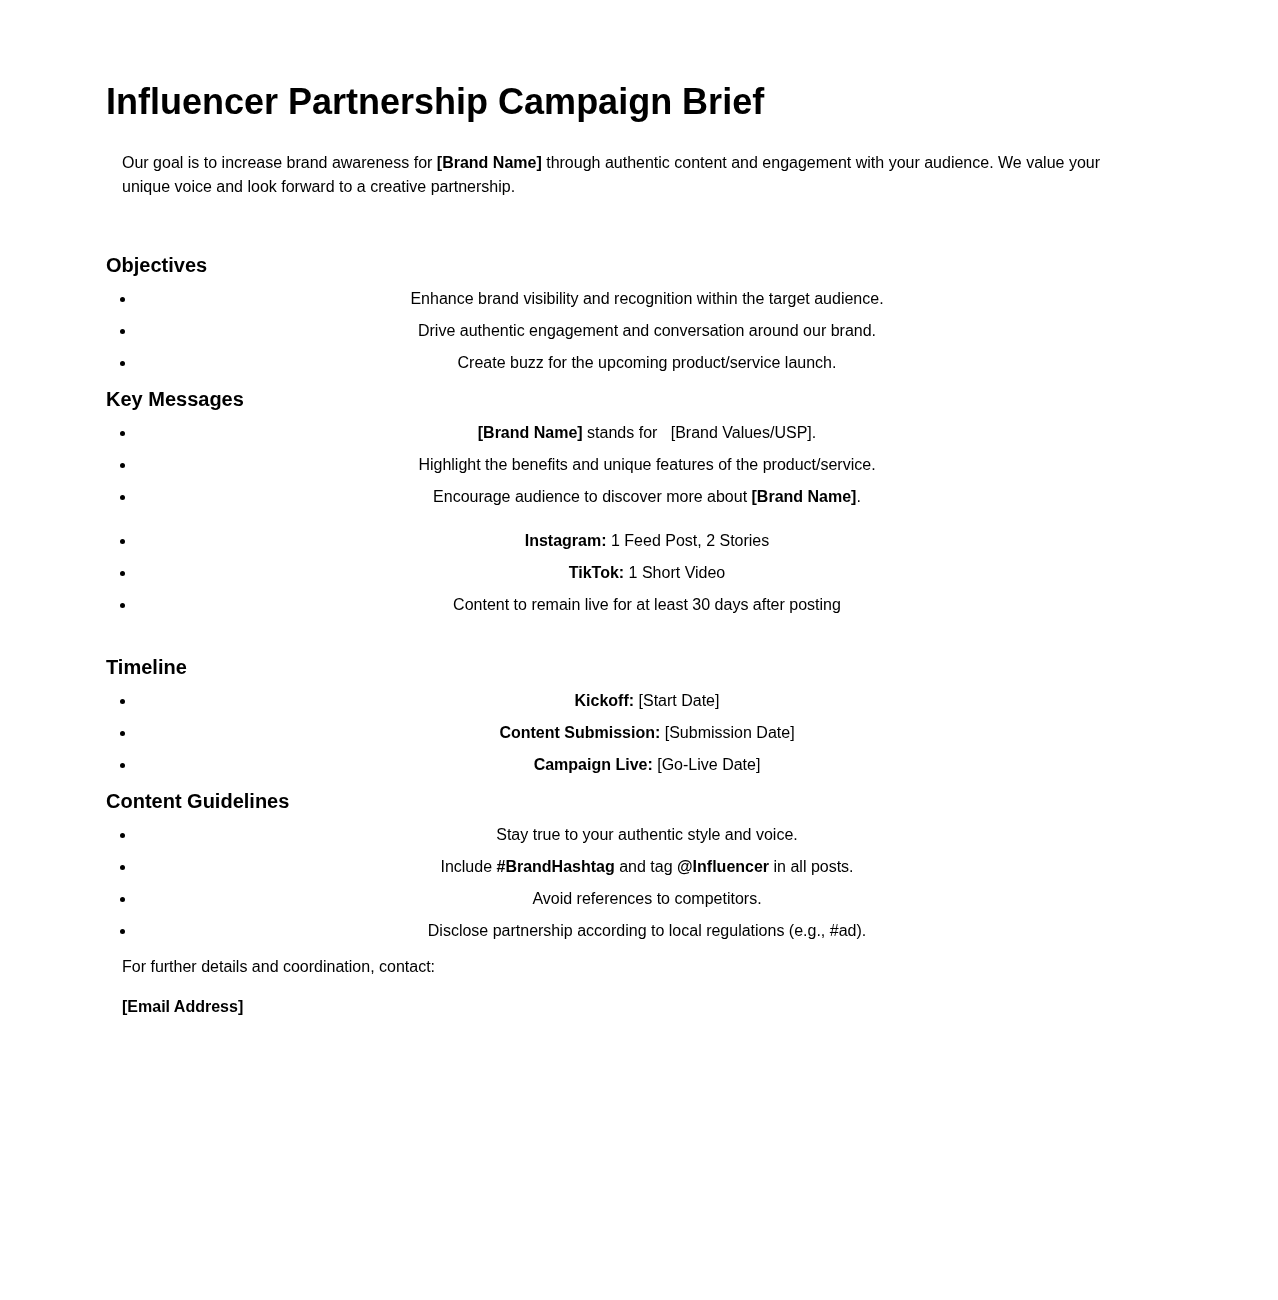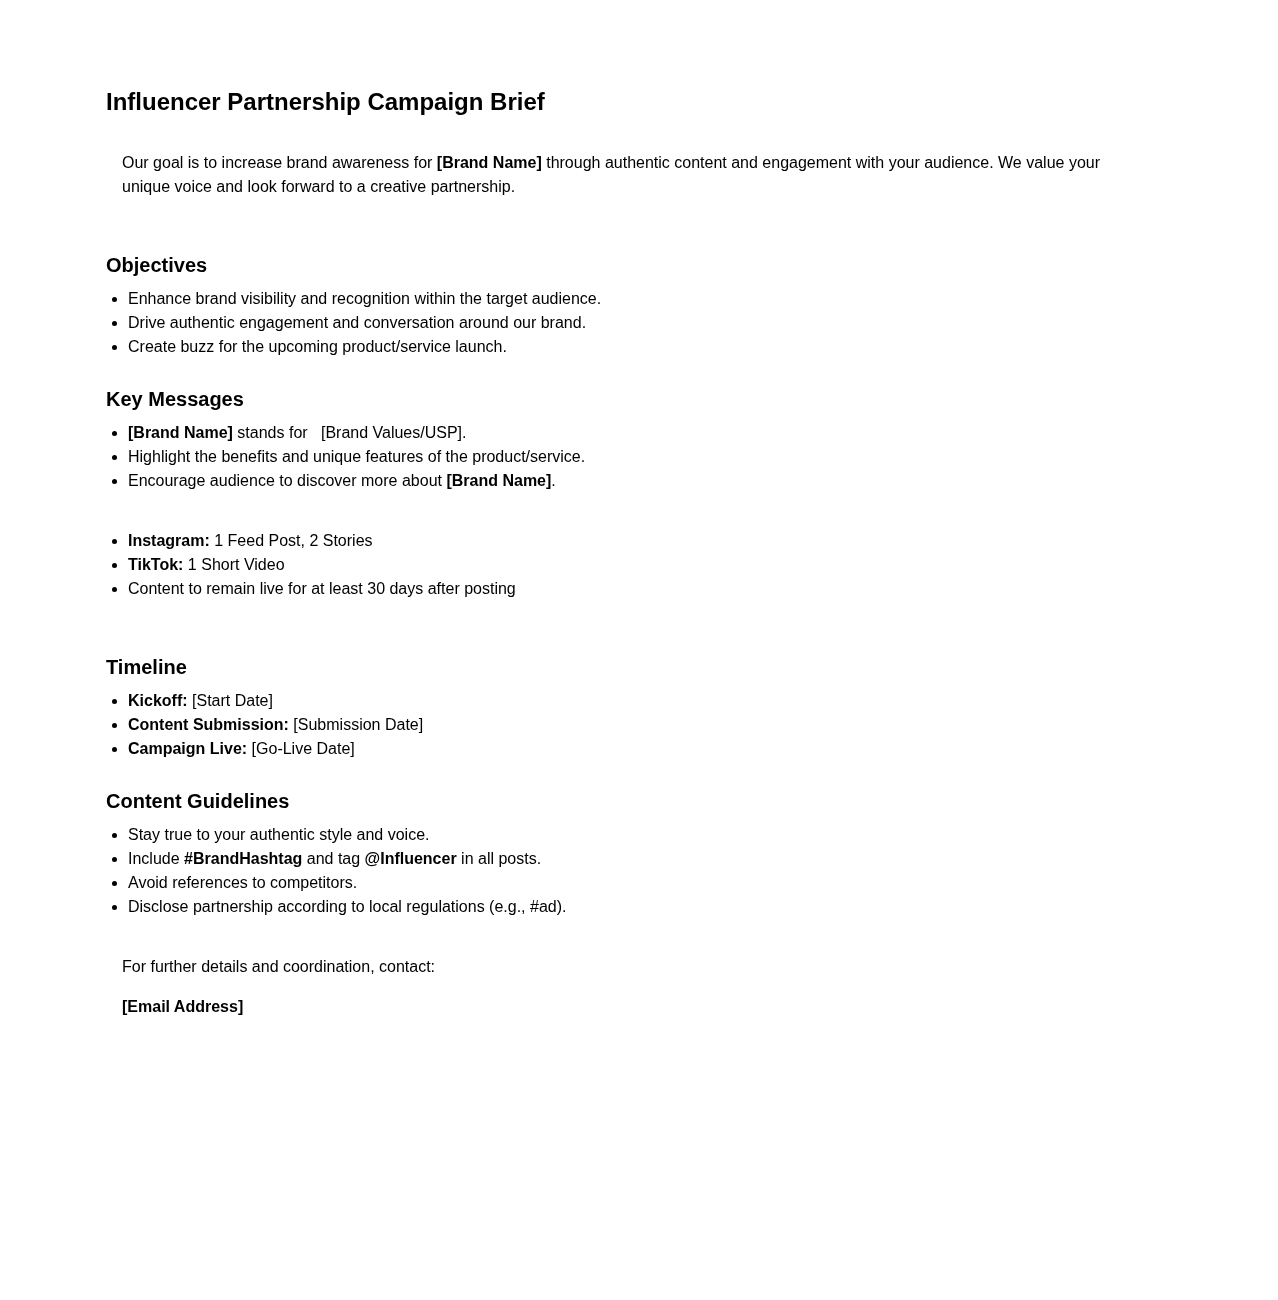--- a/index.html
+++ b/index.html
@@ -4,27 +4,27 @@
 <style>
   html, body { margin: 0; padding: 0; background: #ffffff; }
   body {
     width: 1278px; height: 1300px;
     font-family: "Liberation Sans", sans-serif;
     color: #000;
   }
   .page { position: absolute; left: 106px; top: 0; width: 1060px; }
   h1 {
     position: absolute; top: 82px; left: 0; margin: 0;
-    font-size: 24px; font-weight: bold; line-height: 40px; white-space: nowrap;
+    font-size: 36px; font-weight: bold; line-height: 40px; white-space: nowrap;
   }
   .section { position: absolute; left: 0; width: 1060px; }
   h2 { margin: 0; font-size: 20px; font-weight: bold; line-height: 26px; }
   p { margin: 16px; font-size: 16px; line-height: 24px; }
   ul { margin: 0; padding-left: 22px; font-size: 16px; line-height: 24px; }
-  li { margin: 0; }
+  li { margin: 8px; text-align: center; }
   b { font-weight: bold; }
   .gap { margin-top: 9px; }
 </style>
 </head>
 <body>
 
 <div class="page">
   <h1>Influencer Partnership Campaign Brief</h1>
 
   <div class="section" style="top:142px">

